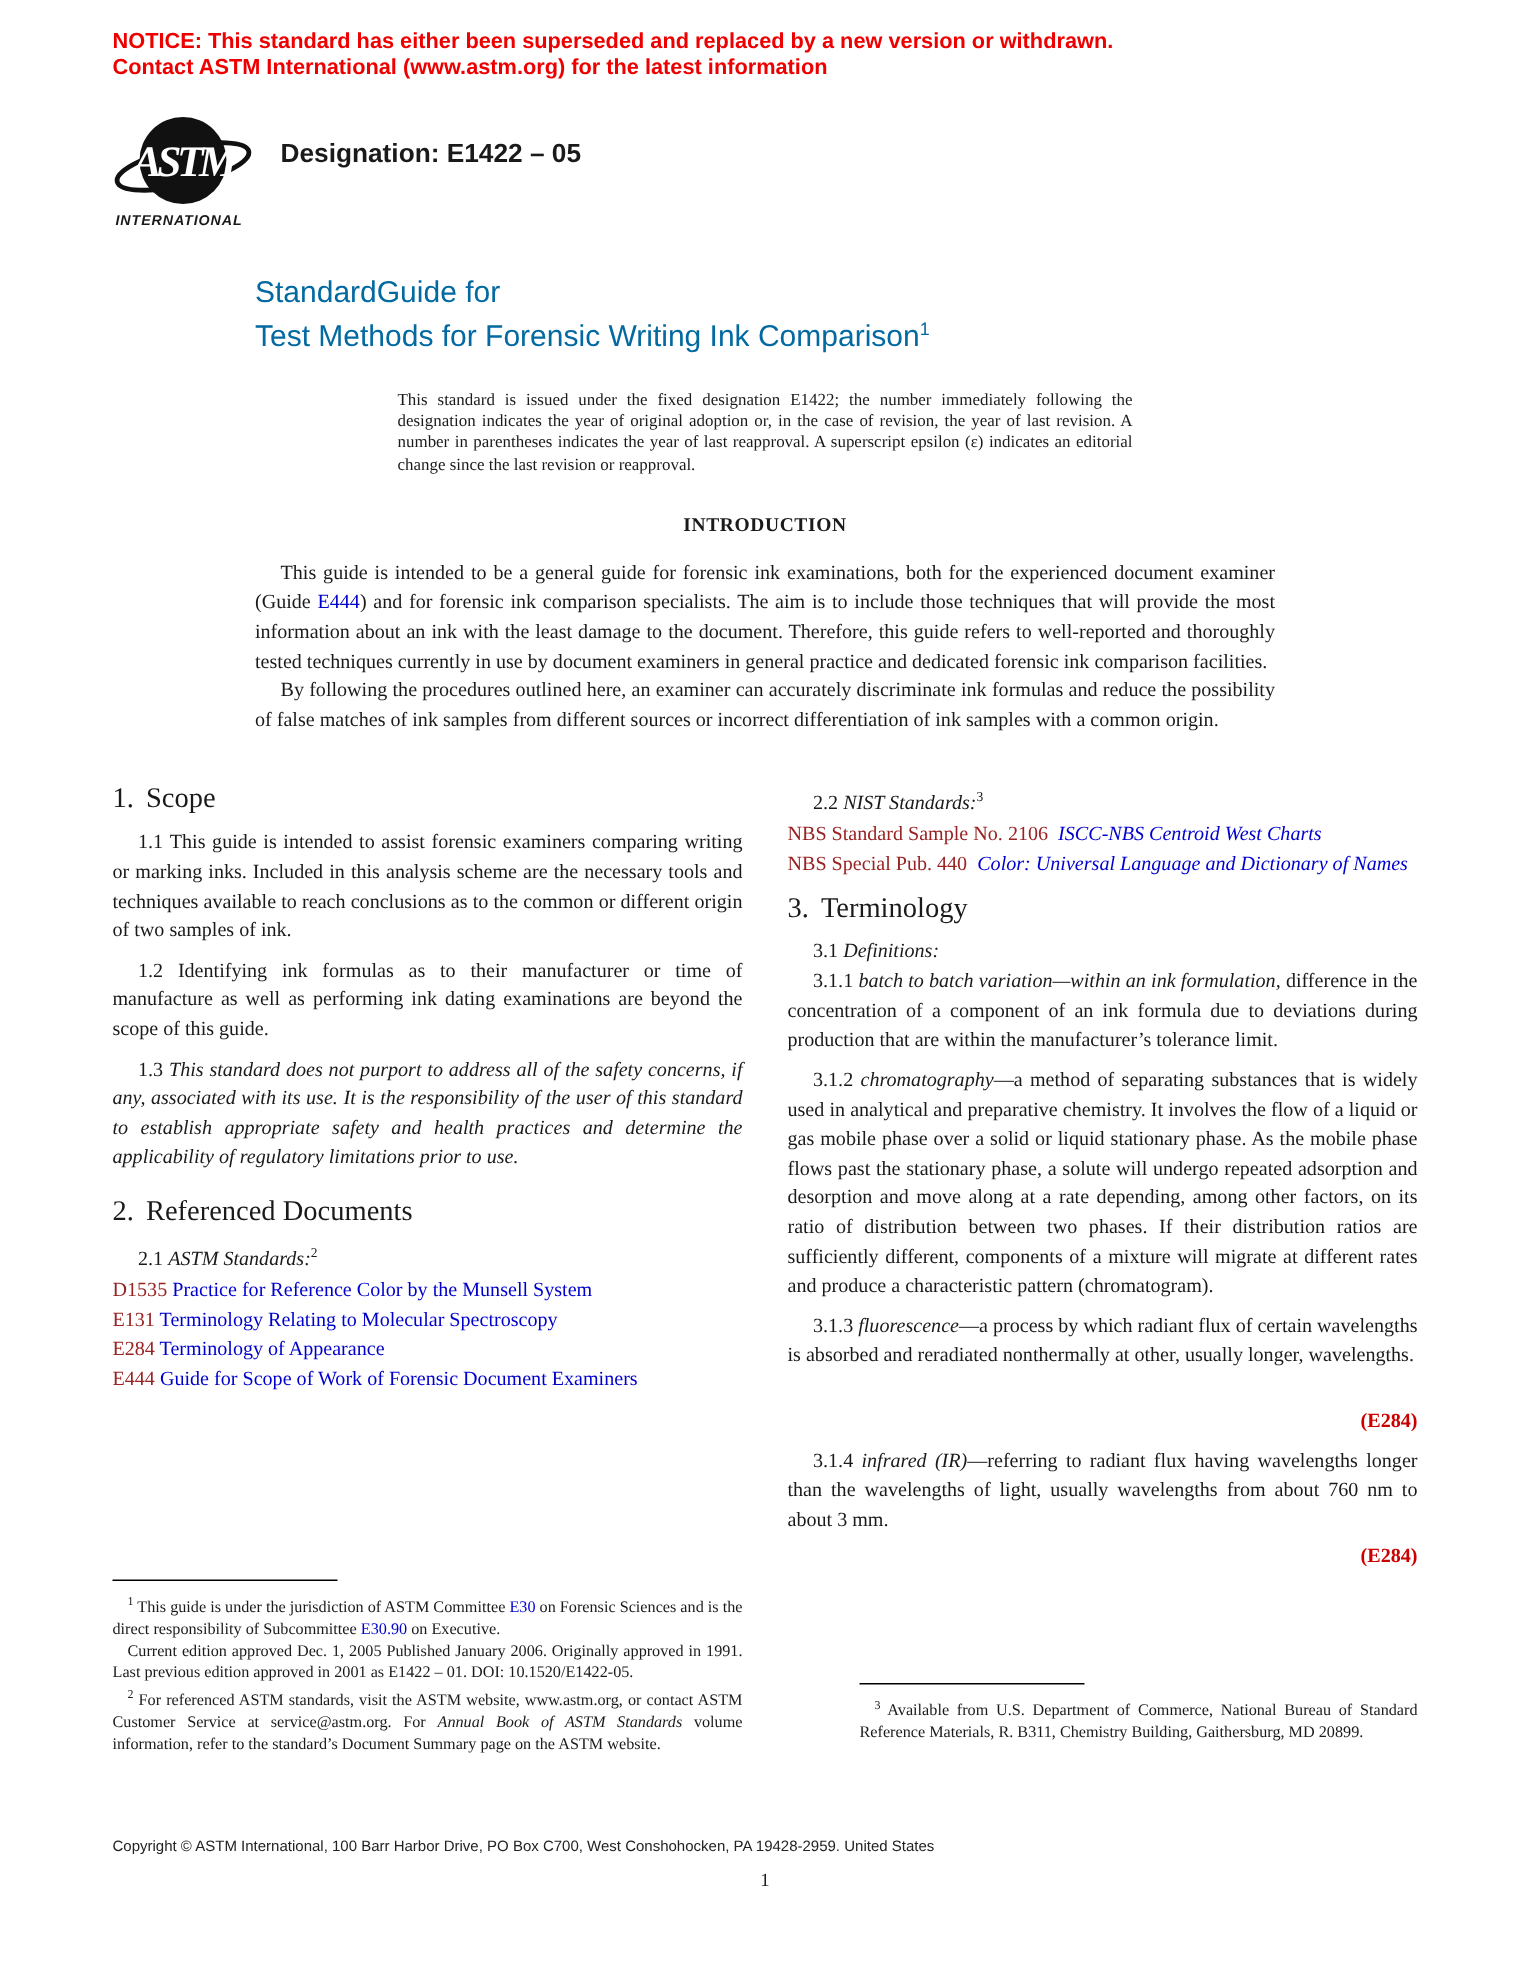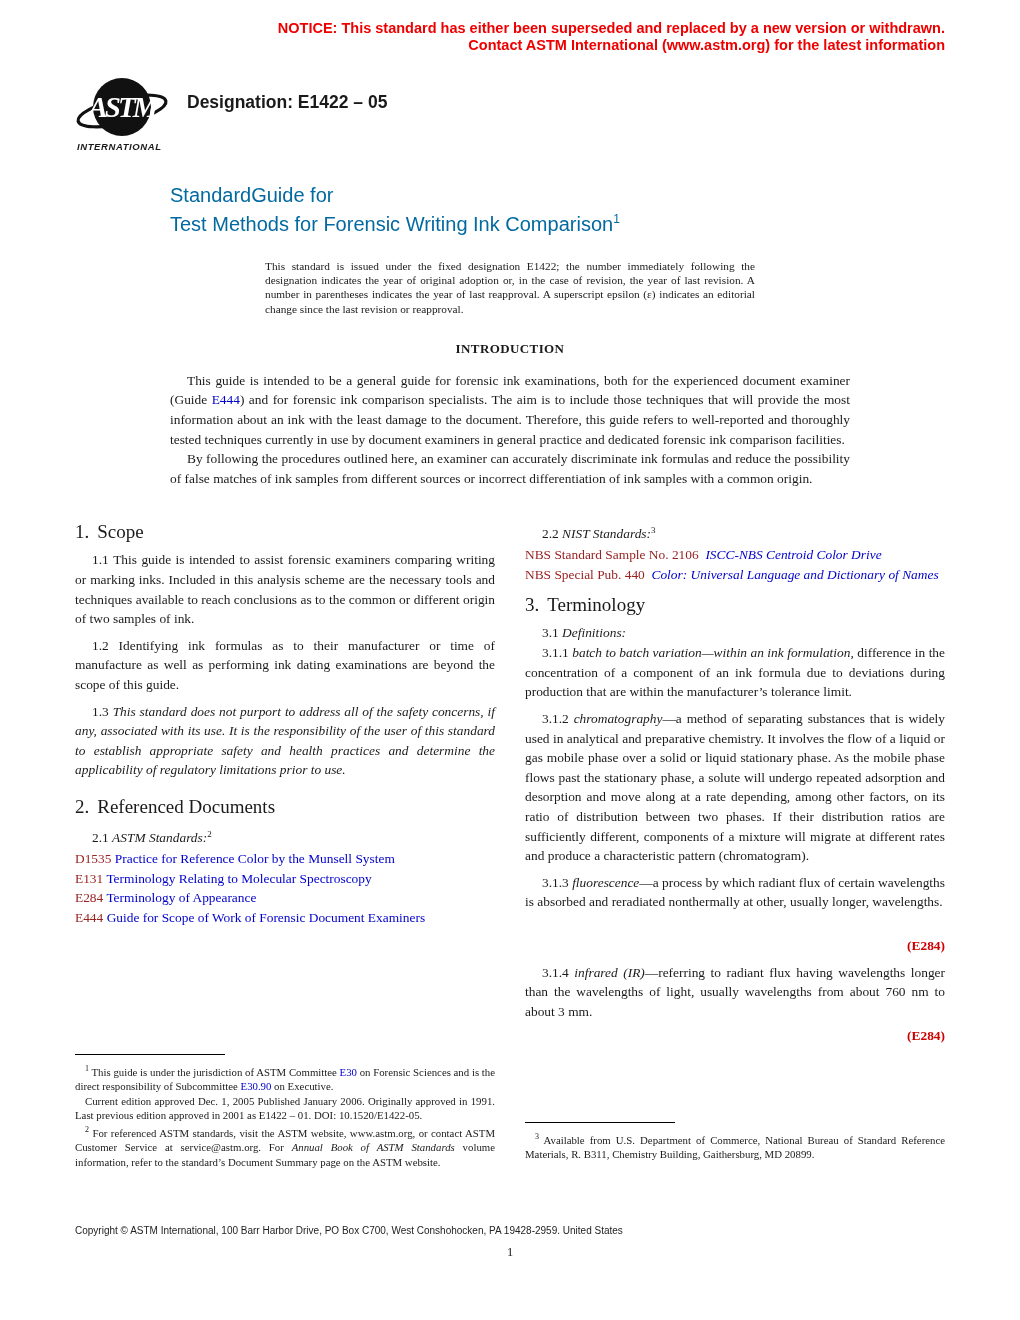--- a/index.html
+++ b/index.html
@@ -7,21 +7,21 @@
   body {
     width: 1020px; height: 1320px;
     font-family: "Liberation Serif", serif;
     color: #1a1a1a;
     position: relative;
   }
   .page { width: 1020px; height: 1320px; padding: 20px 75px 0 75px; overflow: hidden; }
 
   
   .notice {
-    text-align: right;
+    text-align: left;
     color: #ee0000;
     font-family: "Liberation Sans", sans-serif;
     font-weight: bold;
     font-size: 14.5px;
     line-height: 17px;
   }
 
   
   .header-row { display: flex; align-items: flex-start; margin-top: 20px; height: 82px; }
   .logo-wrap { width: 100px; }
@@ -89,21 +89,21 @@
   a { text-decoration: none; }
 
   .std-ref { float: right; color: #cc0000; font-weight: bold; margin-top: 24px; }
 
   
   .footnotes { margin-top: auto; font-size: 10.8px; line-height: 14.6px; text-align: justify; }
   .fn-rule { width: 150px; border-top: 1.2px solid #000; margin-bottom: 7px; }
   .fn-para { text-indent: 10px; }
   .fn-para sup { font-size: 8px; }
   .fn-link { color: #0000cc; }
-  .fn3-block { padding-bottom: 8px; }
+  .fn3-block { padding-bottom: 8px; margin-left: 48px; }
 
   
   .footer { margin-top: 56px; }
   .copyright {
     font-family: "Liberation Sans", sans-serif;
     font-size: 10px; color: #222;
   }
   .pageno { text-align: center; font-size: 12.5px; margin-top: 9px; }
 </style>
 </head>
@@ -161,21 +161,21 @@
         <div class="fn-rule"></div>
         <p class="fn-para"><sup>1</sup> <span>This guide is under the jurisdiction of ASTM Committee </span><a class="fn-link">E30</a><span> on Forensic Sciences and is the direct responsibility of Subcommittee </span><a class="fn-link">E30.90</a><span> on Executive.</span></p>
         <p class="fn-para">Current edition approved Dec. 1, 2005 Published January 2006. Originally approved in 1991. Last previous edition approved in 2001 as E1422 – 01. DOI: 10.1520/E1422-05.</p>
         <p class="fn-para"><sup>2</sup> <span>For referenced ASTM standards, visit the ASTM website, www.astm.org, or contact ASTM Customer Service at service@astm.org. For </span><span class="it">Annual Book of ASTM Standards</span><span> volume information, refer to the standard’s Document Summary page on the ASTM website.</span></p>
       </div>
     </div>
 
     <div class="col">
       <div class="sub-label"><span>2.2</span>&nbsp;<span class="it">NIST Standards:</span><sup>3</sup></div>
       <div class="ref-list">
-        <div class="ref-item"><a class="ref-code">NBS Standard Sample No. 2106</a>&nbsp; <span class="ref-title it">ISCC-NBS Centroid Color Drive</span></div>
+        <div class="ref-item"><a class="ref-code">NBS Standard Sample No. 2106</a>&nbsp; <span class="ref-title it">ISCC-NBS Centroid West Charts</span></div>
         <div class="ref-item"><a class="ref-code">NBS Special Pub. 440</a>&nbsp; <span class="ref-title it">Color: Universal Language and Dictionary of Names</span></div>
       </div>
 
       <div class="sec-heading"><span class="sh-num">3.</span><span>Terminology</span></div>
       <div class="sub-label"><span>3.1</span>&nbsp;<span class="it">Definitions:</span></div>
       <p class="para"><span>3.1.1</span>&nbsp;<span class="it">batch to batch variation—within an ink formulation,</span><span> difference in the concentration of a component of an ink formula due to deviations during production that are within the manufacturer’s tolerance limit.</span></p>
       <p class="para"><span>3.1.2</span>&nbsp;<span class="it">chromatography</span><span>—a method of separating substances that is widely used in analytical and preparative chemistry. It involves the flow of a liquid or gas mobile phase over a solid or liquid stationary phase. As the mobile phase flows past the stationary phase, a solute will undergo repeated adsorption and desorption and move along at a rate depending, among other factors, on its ratio of distribution between two phases. If their distribution ratios are sufficiently different, components of a mixture will migrate at different rates and produce a characteristic pattern (chromatogram).</span></p>
       <p class="para"><span>3.1.3</span>&nbsp;<span class="it">fluorescence</span><span>—a process by which radiant flux of certain wavelengths is absorbed and reradiated nonthermally at other, usually longer, wavelengths.</span> <span class="std-ref">(E284)</span></p>
       <p class="para"><span>3.1.4</span>&nbsp;<span class="it">infrared (IR)</span><span>—referring to radiant flux having wavelengths longer than the wavelengths of light, usually wavelengths from about 760 nm to about 3 mm.</span> <span class="std-ref">(E284)</span></p>
 

